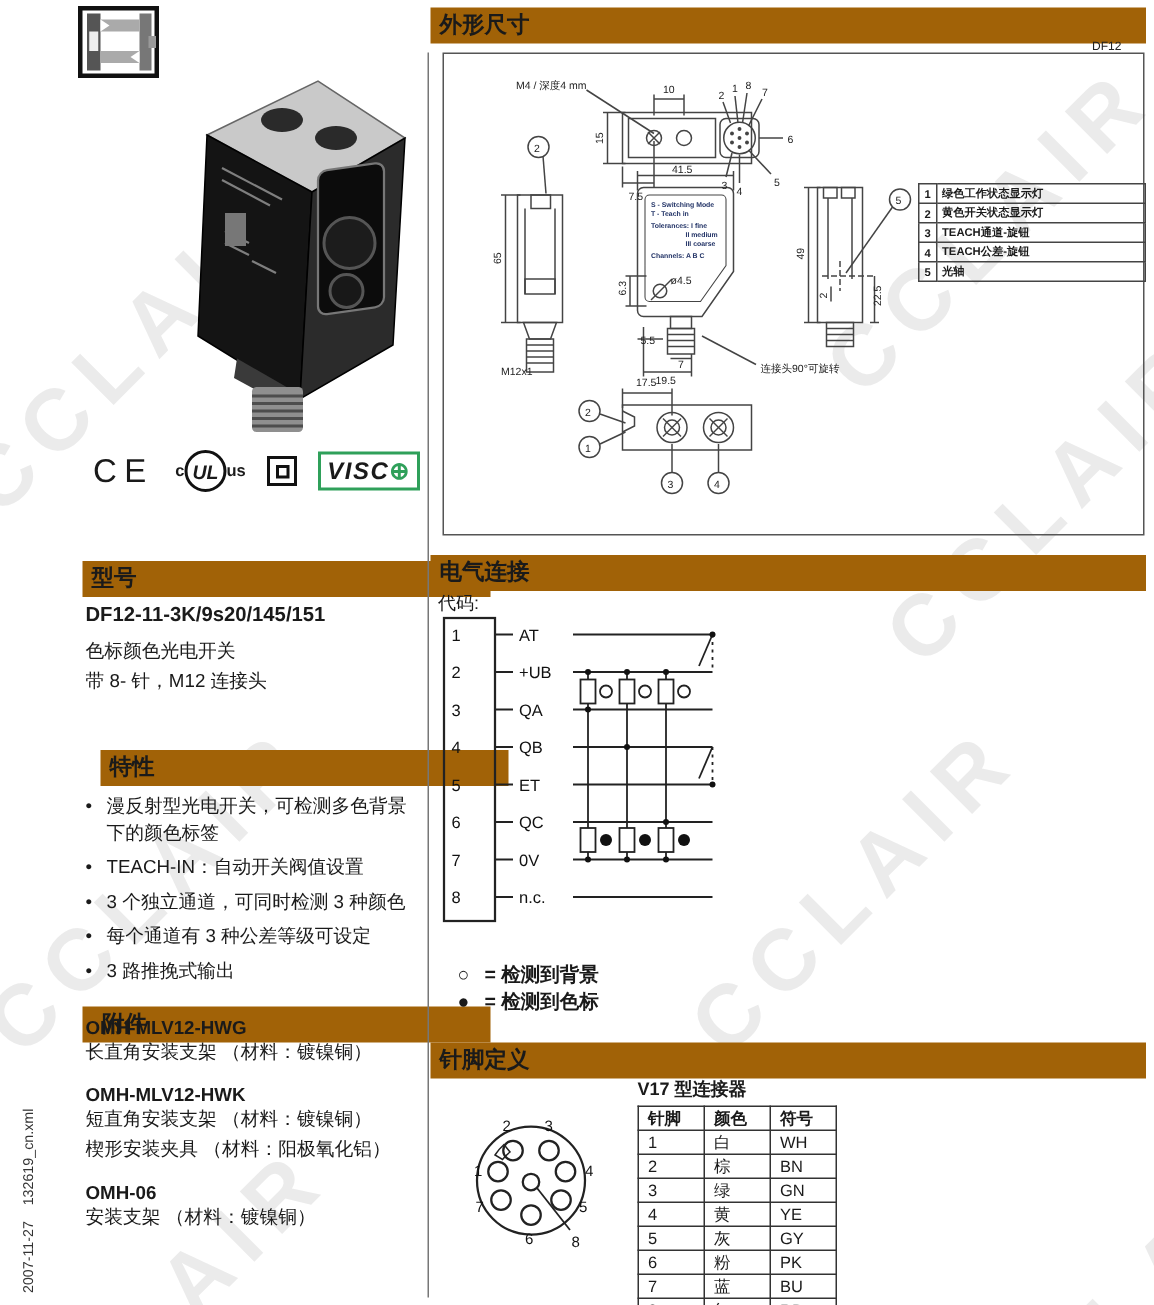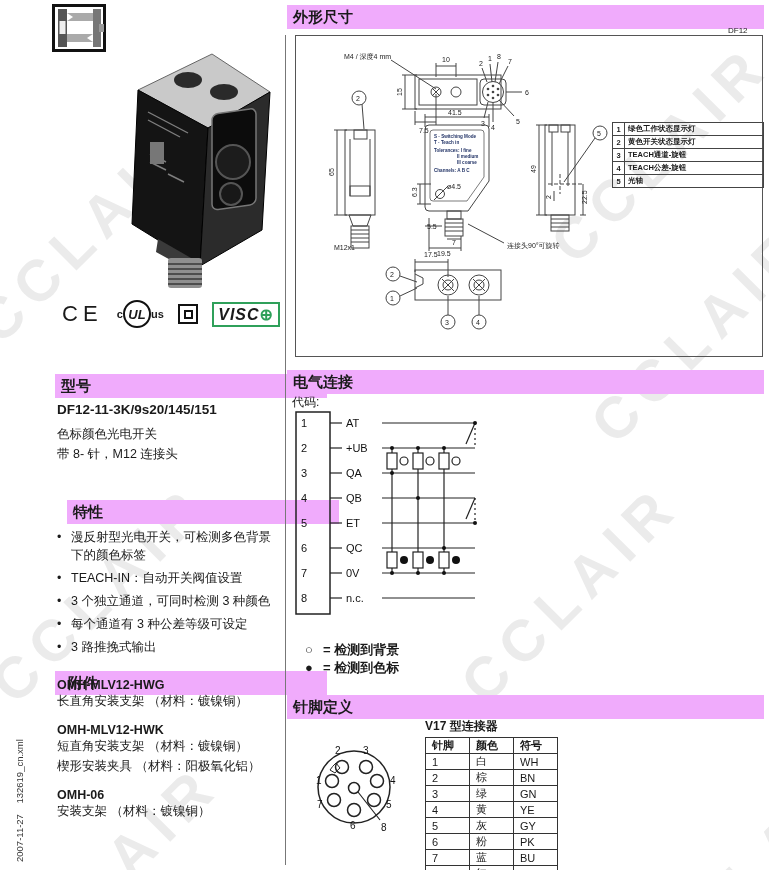--- a/index.html
+++ b/index.html
@@ -4,21 +4,21 @@
 <style>
   * { margin:0; padding:0; box-sizing:border-box; }
   html,body { width:769px; height:870px; background:#ffffff; overflow:hidden;
               font-family:"Liberation Sans", sans-serif; color:#1a1a1a; }
   .abs { position:absolute; }
   
   .wm { position:absolute; font-size:58px; font-weight:bold; letter-spacing:10px;
         color:rgba(165,165,165,0.22); transform:rotate(-45deg); white-space:nowrap;
         pointer-events:none; }
   
-  .sec-h { position:absolute; background:#f0abfc; font-size:15px; font-weight:bold;
+  .sec-h { position:absolute; background:#a16207; font-size:15px; font-weight:bold;
            padding:2px 6px 3px 6px; line-height:19px; }
   .lcol-h { left:55px; width:272px; }
   .rcol-h { left:287px; width:477px; }
   
   .model-no { position:absolute; left:57px; top:402px; font-size:13.5px; font-weight:bold; }
   .model-desc { position:absolute; left:57px; top:424px; font-size:12.5px; line-height:20px; }
   .feat-list { position:absolute; left:57px; top:528px; width:224px; font-size:12.5px; }
   .feat-item { display:flex; margin-bottom:5px; line-height:18px; }
   .feat-item .b { width:14px; flex:none; }
   .acc-list { position:absolute; left:57px; top:665px; width:226px; font-size:12.5px; }

